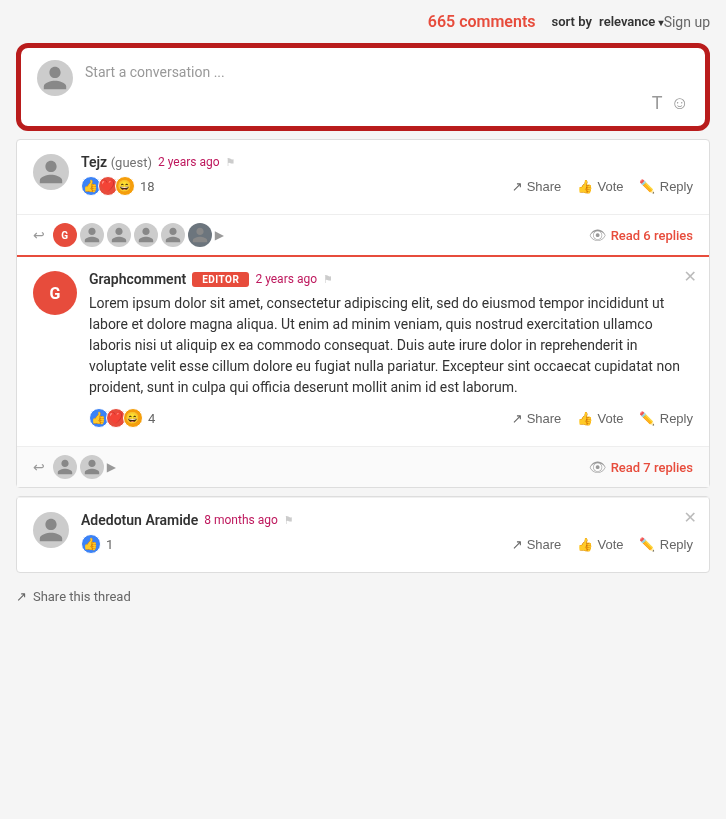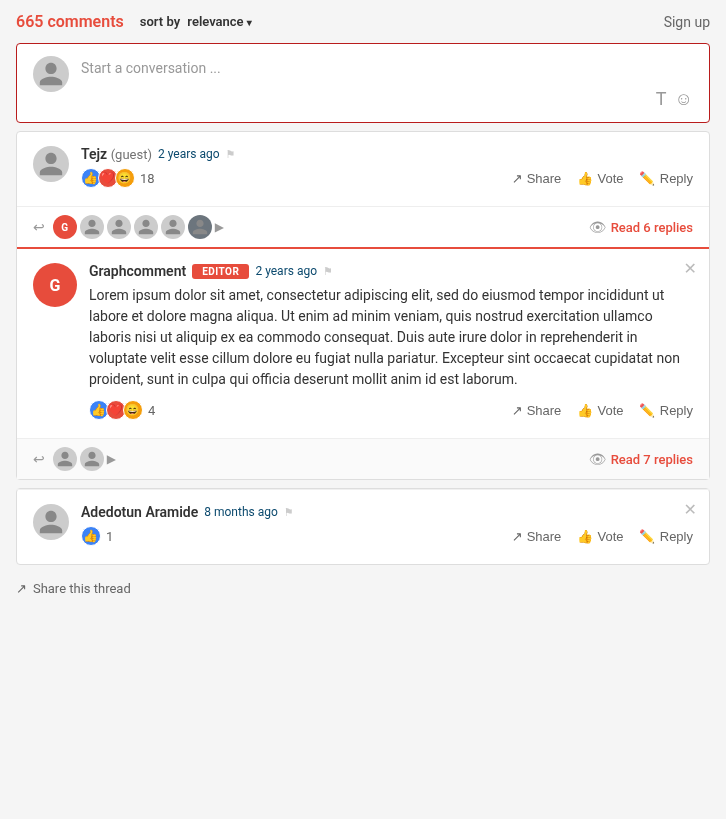--- a/index.html
+++ b/index.html
@@ -14,21 +14,21 @@
 
     .page-wrapper {
       background: #f5f5f5;
       padding: 12px 16px;
     }
 
     
     .comments-header {
       display: flex;
       align-items: center;
-      justify-content: space-between;
+      justify-content: flex-end;
       margin-bottom: 12px;
     }
     .comments-count {
       color: #e74c3c;
       font-size: 16px;
       font-weight: 600;
     }
     .sort-by {
       font-size: 13px;
       color: #666;
@@ -43,22 +43,22 @@
     }
     .sign-up {
       font-size: 14px;
       color: #666;
       cursor: pointer;
     }
 
     
     .new-comment-box {
       background: #fff;
-      border: 1px solid #b91c1c;
-      border-radius: 4px;
+      border: 5px solid #b91c1c;
+      border-radius: 12px;
       padding: 12px 16px;
       margin-bottom: 8px;
       display: flex;
       align-items: flex-start;
       gap: 12px;
     }
     .new-comment-content {
       flex: 1;
     }
     .new-comment-placeholder {
@@ -137,21 +137,21 @@
       font-size: 14px;
       color: #333;
     }
     .comment-guest {
       font-weight: 400;
       color: #737373;
       font-size: 13px;
     }
     .comment-time {
       font-size: 12px;
-      color: #0c4a6e;
+      color: #be185d;
     }
     .flag-icon {
       font-size: 11px;
       color: #ccc;
     }
     .editor-badge {
       background: #e74c3c;
       color: #fff;
       font-size: 10px;
       font-weight: 700;

